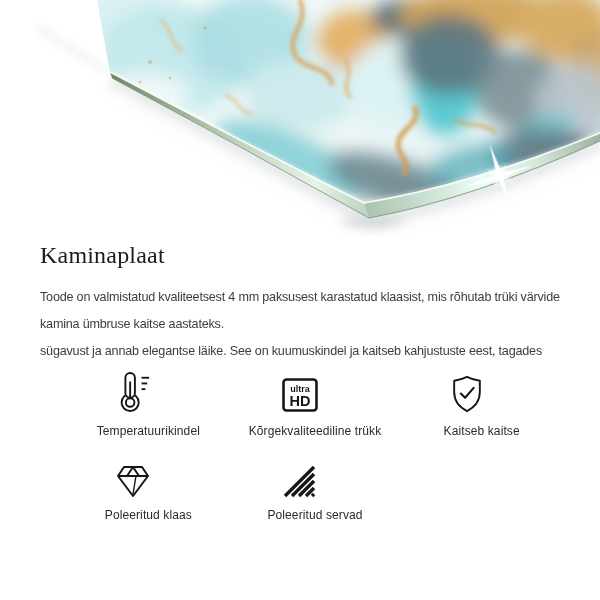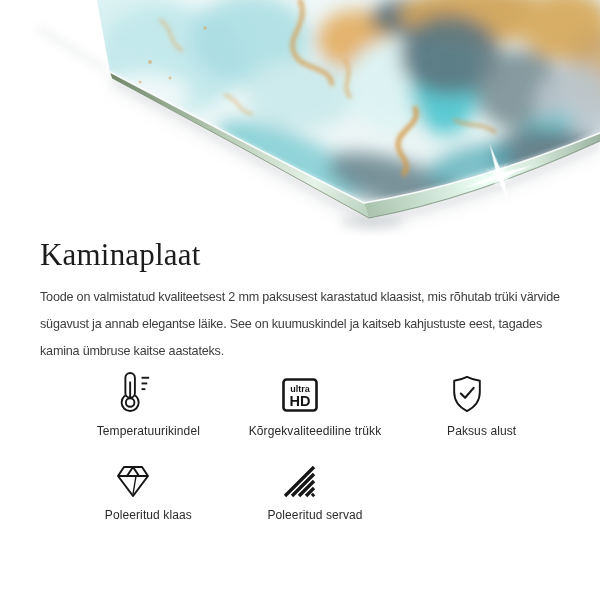--- a/index.html
+++ b/index.html
@@ -11,21 +11,21 @@
     background:var(--bg);
     font-family:"Liberation Sans","DejaVu Sans",sans-serif;
     color:var(--body);
   }
   .hero{position:relative;width:600px;height:236px;background:var(--bg);}
   .hero svg{display:block;}
   .content{padding:2px 40px 0 40px;}
   h1{
     font-family:"Liberation Serif","DejaVu Serif",serif;
     font-weight:400;
-    font-size:31px;
+    font-size:24px;
     line-height:34px;
     letter-spacing:.2px;
     color:var(--ink);
   }
   h1 span{display:block;}
   .description{margin-top:12px;}
   .description div{
     font-size:12.6px;
     line-height:27px;
     letter-spacing:-.2px;
@@ -164,23 +164,23 @@
       <circle r="2.5" fill="#ffffff"></circle>
     </g>
   </svg>
 </div>
 
 <div class="content">
   <h1>
     <span>Kaminaplaat</span>
   </h1>
   <div class="description">
-    <div>Toode on valmistatud kvaliteetsest 2 mm paksusest karastatud klaasist, mis rõhutab trüki värvide</div>
+    <div>Toode on valmistatud kvaliteetsest 4 mm paksusest karastatud klaasist, mis rõhutab trüki värvide</div>
+    <div>kamina ümbruse kaitse aastateks.</div>
     <div>sügavust ja annab elegantse läike. See on kuumuskindel ja kaitseb kahjustuste eest, tagades</div>
-    <div>kamina ümbruse kaitse aastateks.</div>
   </div>
 
   <div class="features">
 
     <div class="feature">
       <div class="icon-box">
         <svg width="38" height="46" viewBox="0 0 40 46" fill="none" stroke="currentColor" stroke-width="2">
           <circle cx="17" cy="34" r="9"></circle>
           <rect x="12" y="3" width="10" height="26" rx="5" fill="#ffffff"></rect>
           <line x1="17" y1="12" x2="17" y2="30"></line>
@@ -204,21 +204,21 @@
       <div class="feature-label">Kõrgekvaliteediline trükk</div>
     </div>
 
     <div class="feature">
       <div class="icon-box">
         <svg width="38" height="42" viewBox="0 0 40 42" fill="none" stroke="currentColor" stroke-width="2" stroke-linejoin="round">
           <path d="M20 3 C24 5 29 6.5 33.5 7 L33.5 19 C33.5 29 28 35 20 39 C12 35 6.5 29 6.5 19 L6.5 7 C11 6.5 16 5 20 3 Z"></path>
           <polyline points="13.5,20.5 18,25 27,14.5" stroke-width="2.2" stroke-linecap="round"></polyline>
         </svg>
       </div>
-      <div class="feature-label">Paksus alust</div>
+      <div class="feature-label">Kaitseb kaitse</div>
     </div>
 
     <div class="feature">
       <div class="icon-box">
         <svg width="40" height="36" viewBox="0 0 40 36" fill="none" stroke="currentColor" stroke-width="2" stroke-linejoin="round">
           <polygon points="5,13 11,4 29,4 35,13 20,33"></polygon>
           <line x1="5" y1="13" x2="35" y2="13"></line>
           <line x1="20" y1="4" x2="14" y2="13"></line>
           <line x1="20" y1="4" x2="26" y2="13"></line>
           <line x1="23" y1="13" x2="20" y2="31" stroke-width="1.4"></line>

